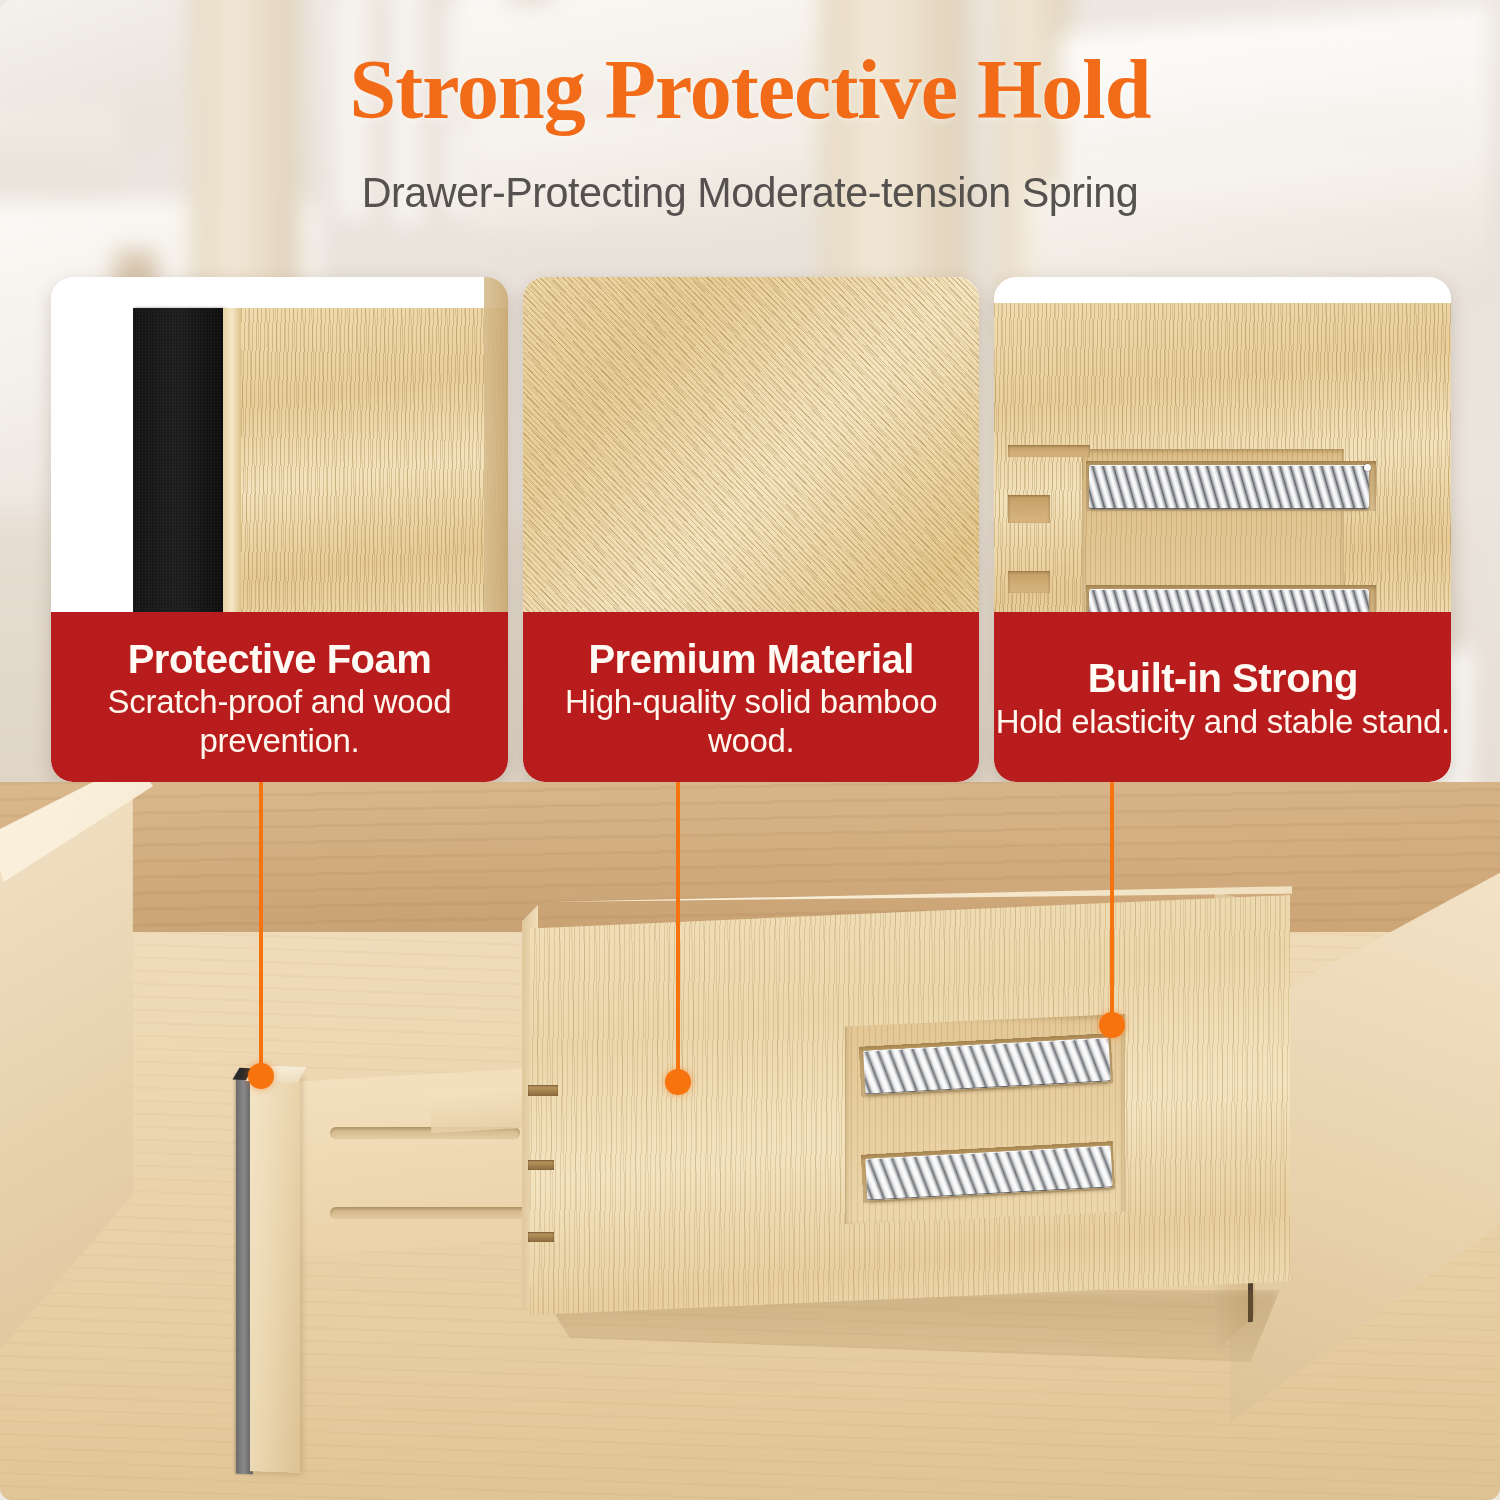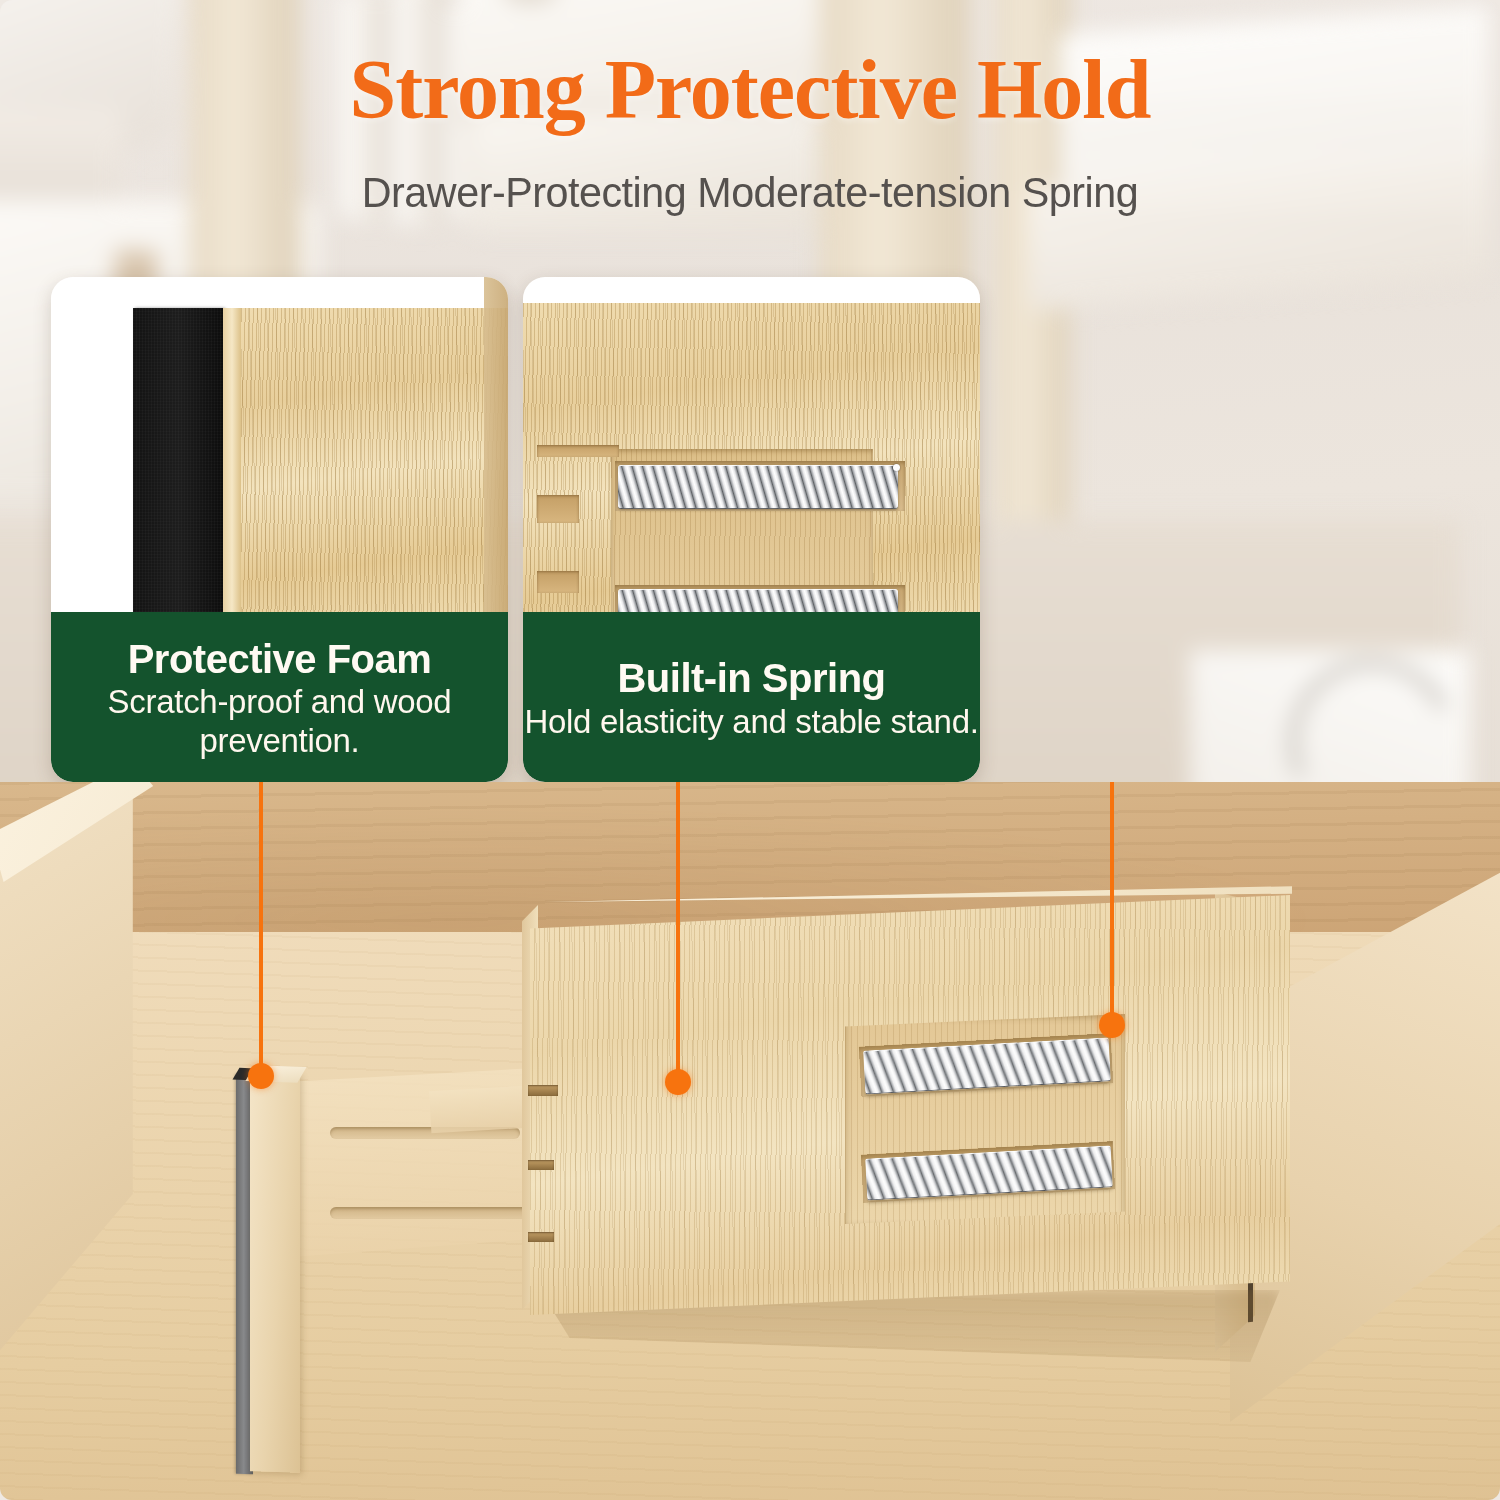--- a/index.html
+++ b/index.html
@@ -76,21 +76,21 @@
 
   
   .cards{position:absolute;left:51px;top:277px;width:1400px;height:505px;
     display:flex;gap:15px;}
   .card{position:relative;width:457px;height:505px;
     border-radius:22px;overflow:hidden;
     box-shadow:0 6px 18px rgba(90,70,50,.22);}
   .card-photo{position:absolute;left:0;top:0;width:457px;height:345px;overflow:hidden;
     background:#ffffff;}
   .card-band{position:absolute;left:0;bottom:0;width:457px;height:170px;
-    background:#14532d;border-radius:0 0 22px 22px;
+    background:#b91c1c;border-radius:0 0 22px 22px;
     display:flex;flex-direction:column;align-items:center;justify-content:center;
     padding-top:4px;box-sizing:border-box;}
   .card-title{font-size:40px;font-weight:bold;color:#fffaf3;line-height:1.06;
     letter-spacing:-.5px;}
   .card-desc{font-size:33px;color:#fff7ee;line-height:1.16;text-align:center;
     margin-top:3px;letter-spacing:-.3px;}
 
   
   .bamboo-h{position:absolute;inset:0;
     background:
@@ -296,39 +296,48 @@
           <div class="bamboo-h"></div>
         </div>
         <div class="c1-right"></div>
       </div>
       <div class="card-band">
         <div class="card-title">Protective Foam</div>
         <div class="card-desc">Scratch-proof and wood prevention.</div>
       </div>
     </div>
 
+    <div class="card">
+      <div class="card-photo">
+        <div class="bamboo-d"></div>
+      </div>
+      <div class="card-band">
+        <div class="card-title">Premium Material</div>
+        <div class="card-desc">High-quality solid bamboo wood.</div>
+      </div>
+    </div>
 
     <div class="card">
       <div class="card-photo">
         <div class="c3-wood">
           <div class="bamboo-h"></div>
           <div class="c3-recess"></div>
           <div class="c3-notch" style="left:14px;top:142px;width:82px;height:12px;"></div>
           <div class="c3-notch" style="left:14px;top:192px;width:42px;height:28px;"></div>
           <div class="c3-notch" style="left:14px;top:268px;width:42px;height:22px;"></div>
           <div class="c3-slot" style="left:92px;top:158px;width:290px;height:50px;"></div>
           <div class="c3-slot" style="left:92px;top:282px;width:290px;height:48px;"></div>
           <div class="spring" style="left:95px;top:162px;width:280px;height:42px;"></div>
           <div class="spring" style="left:95px;top:286px;width:280px;height:40px;"></div>
           <div class="spring-cap" style="left:370px;top:161px;"></div>
           <div class="spring-cap" style="left:370px;top:318px;"></div>
         </div>
       </div>
       <div class="card-band">
-        <div class="card-title">Built-in Spring</div>
+        <div class="card-title">Built-in Strong</div>
         <div class="card-desc">Hold elasticity and stable stand.</div>
       </div>
     </div>
   </div>
 
   <div class="hero">
     <div class="hero-white"></div>
     <div class="hero-cord"></div>
     <div class="wall-back"></div>
     <div class="drawer-base"></div>

